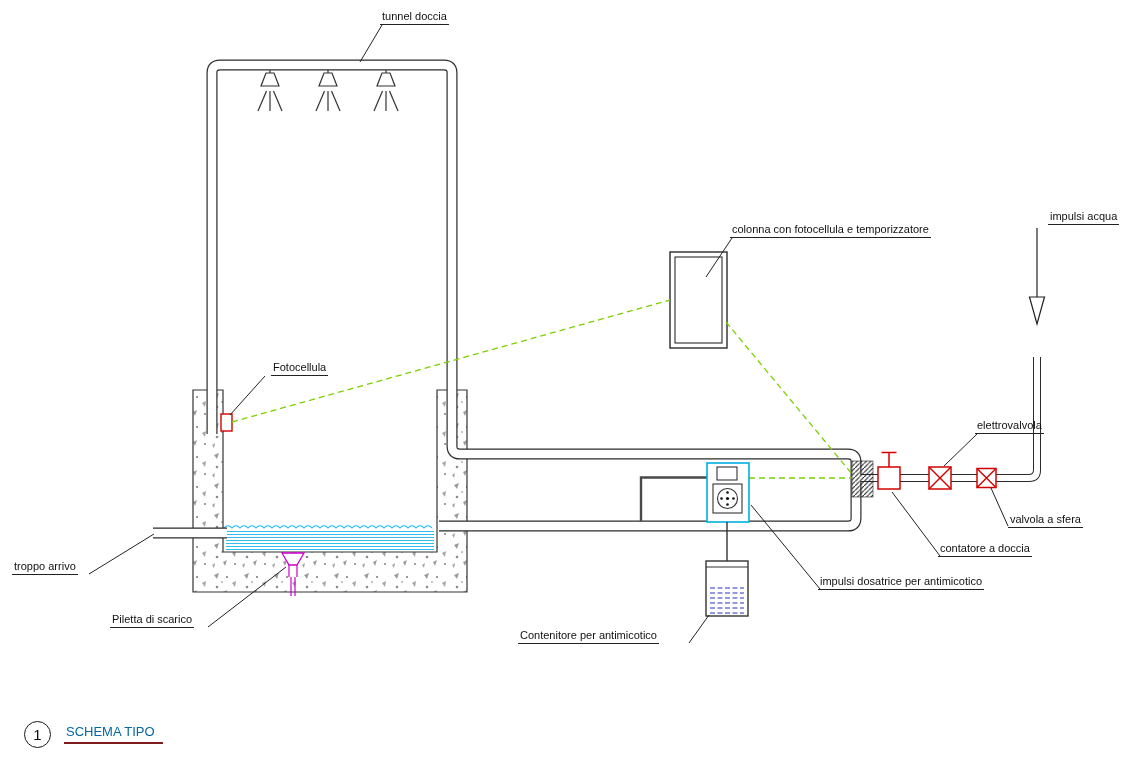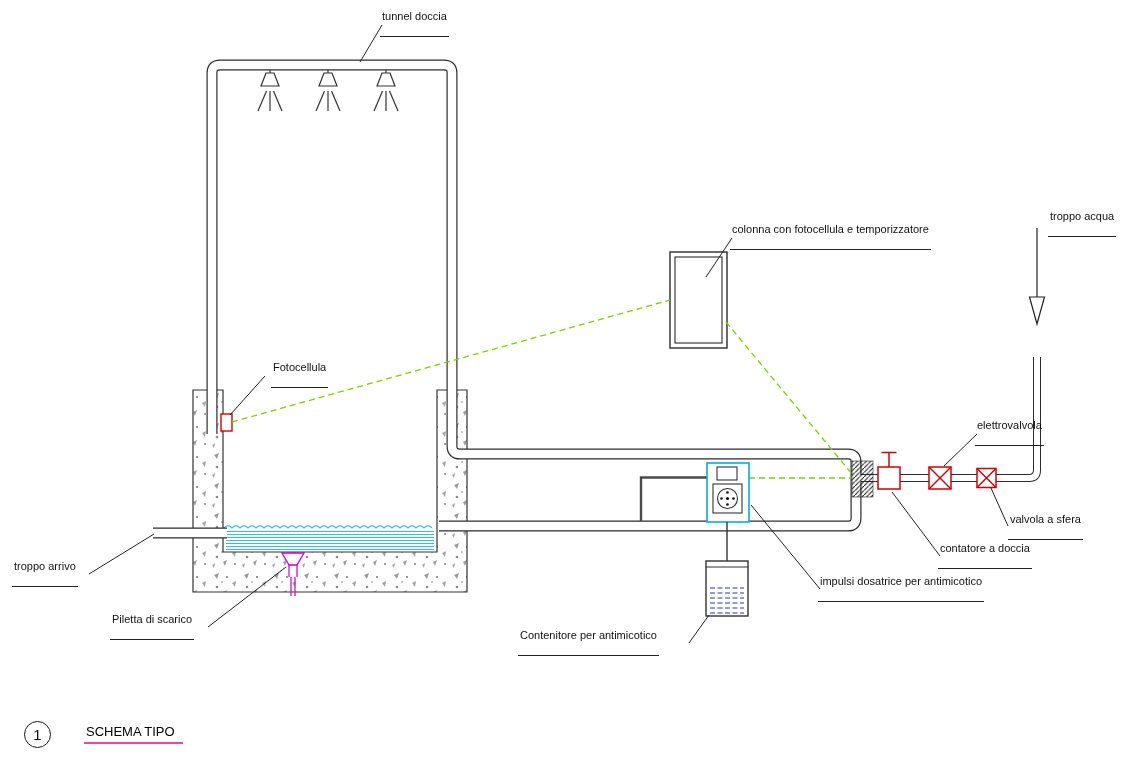--- a/index.html
+++ b/index.html
@@ -5,28 +5,28 @@
   html,body{margin:0;padding:0;}
   body{
     width:1146px;height:772px;position:relative;background:#ffffff;
     font-family:"Liberation Sans",sans-serif;overflow:hidden;
   }
   svg{position:absolute;left:0;top:0;}
   .pipe-dark{stroke:#2b2b2b;fill:none;stroke-linejoin:round;stroke-linecap:butt;}
   .pipe-white{stroke:#ffffff;fill:none;stroke-linejoin:round;stroke-linecap:butt;}
   .lbl{
     position:absolute;font-size:11px;line-height:13px;color:#111;
-    border-bottom:1px solid #222;padding:0 2px 13px 2px;white-space:nowrap;
+    border-bottom:1px solid #222;padding:0 2px 1px 2px;white-space:nowrap;
   }
   .titleblock{position:absolute;left:24px;top:721px;display:flex;align-items:flex-start;gap:13px;}
   .title-circle{
     width:27px;height:27px;border:1.6px solid #1a1a1a;border-radius:50%;
     display:flex;align-items:center;justify-content:center;font-size:15px;color:#111;box-sizing:border-box;
   }
-  .title-text{font-size:13px;color:#000000;border-bottom:2px solid #ec4899;padding:0 8px 3px 2px;margin-top:3px;margin-left:20px;}
+  .title-text{font-size:13px;color:#0369a1;border-bottom:2px solid #7f1d1d;padding:0 8px 3px 2px;margin-top:3px;}
 </style>
 </head>
 <body>
 
 <svg width="1146" height="772" viewBox="0 0 1146 772">
   <defs>
     <pattern id="concrete" width="30" height="30" patternUnits="userSpaceOnUse">
       <polygon points="4,5 9,3 7,9" fill="#9b9b9b"></polygon>
       <circle cx="17" cy="7" r="1.1" fill="#808080"></circle>
       <polygon points="22,13 26,11 25,17" fill="#a5a5a5"></polygon>
@@ -177,21 +177,21 @@
     <line x1="940" y1="556" x2="892" y2="492"></line>
     <line x1="820" y1="589" x2="751" y2="505"></line>
     <line x1="689" y1="643" x2="709" y2="615"></line>
     <line x1="89" y1="574" x2="154" y2="534"></line>
     <line x1="208" y1="627" x2="286" y2="567"></line>
   </g>
 </svg>
 
 <div class="lbl" style="left:380px;top:10px">tunnel doccia</div>
 <div class="lbl" style="left:730px;top:223px">colonna con fotocellula e temporizzatore</div>
-<div class="lbl" style="left:1048px;top:210px">troppo acqua</div>
+<div class="lbl" style="left:1048px;top:210px">impulsi acqua</div>
 <div class="lbl" style="left:271px;top:361px">Fotocellula</div>
 <div class="lbl" style="left:975px;top:419px">elettrovalvola</div>
 <div class="lbl" style="left:1008px;top:513px">valvola a sfera</div>
 <div class="lbl" style="left:938px;top:542px">contatore a doccia</div>
 <div class="lbl" style="left:818px;top:575px">impulsi dosatrice per antimicotico</div>
 <div class="lbl" style="left:518px;top:629px">Contenitore per antimicotico</div>
 <div class="lbl" style="left:12px;top:560px">troppo arrivo</div>
 <div class="lbl" style="left:110px;top:613px">Piletta di scarico</div>
 
 <div class="titleblock">

